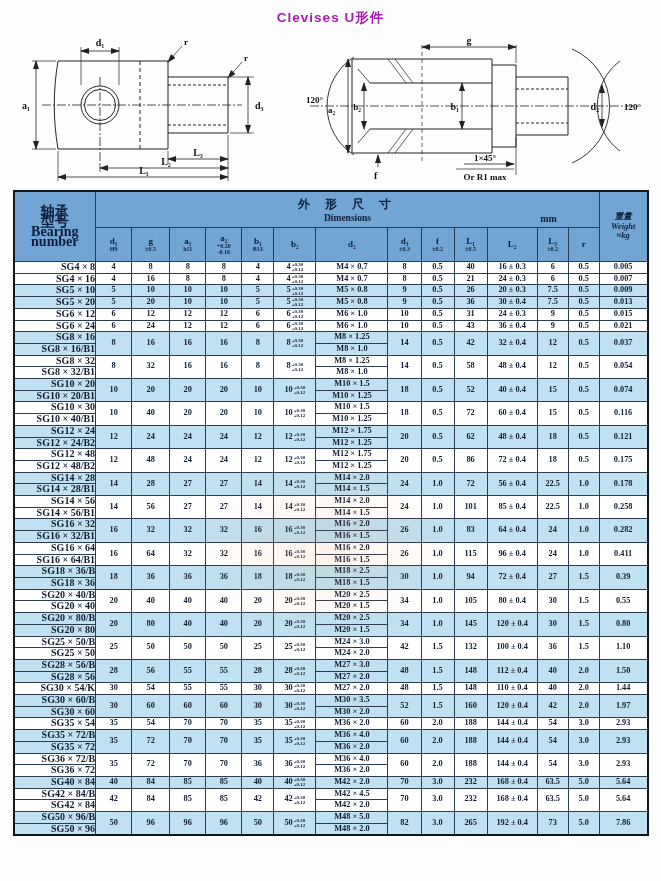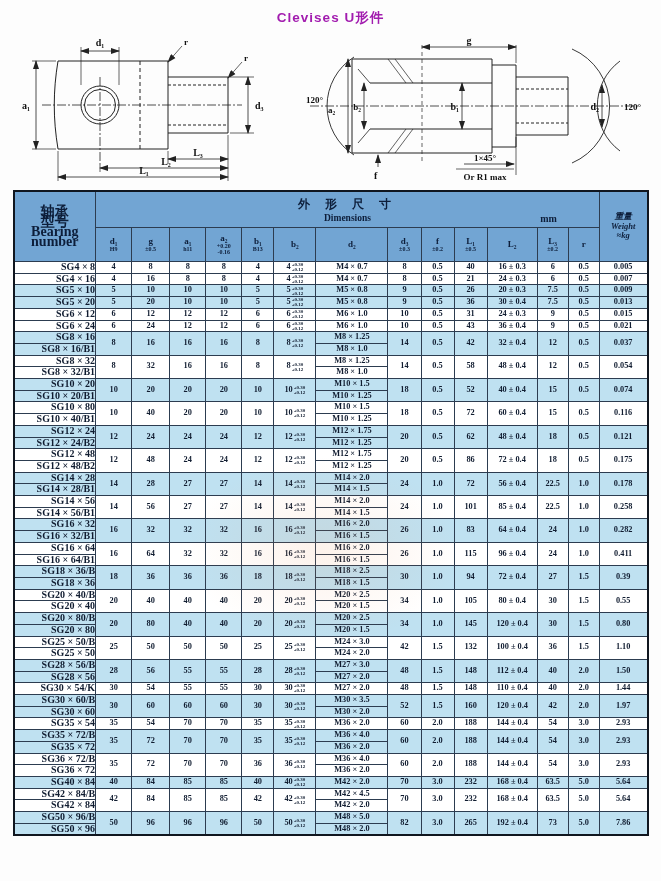--- a/index.html
+++ b/index.html
@@ -415,21 +415,21 @@
           <td rowspan="2">40 ± 0.4</td>
           <td rowspan="2">15</td>
           <td rowspan="2">0.5</td>
           <td rowspan="2">0.074</td>
         </tr>
         <tr class="alt">
           <td class="bn">SG10 × 20/B1</td>
           <td>M10 × 1.25</td>
         </tr>
         <tr>
-          <td class="bn">SG10 × 80</td>
+          <td class="bn">SG10 × 30</td>
           <td rowspan="2">10</td>
           <td rowspan="2">40</td>
           <td rowspan="2">20</td>
           <td rowspan="2">20</td>
           <td rowspan="2">10</td>
           <td rowspan="2"><span>10</span><span class="stk"><i>+0.30</i><i>+0.12</i></span></td>
           <td>M10 × 1.5</td>
           <td rowspan="2">18</td>
           <td rowspan="2">0.5</td>
           <td rowspan="2">72</td>

